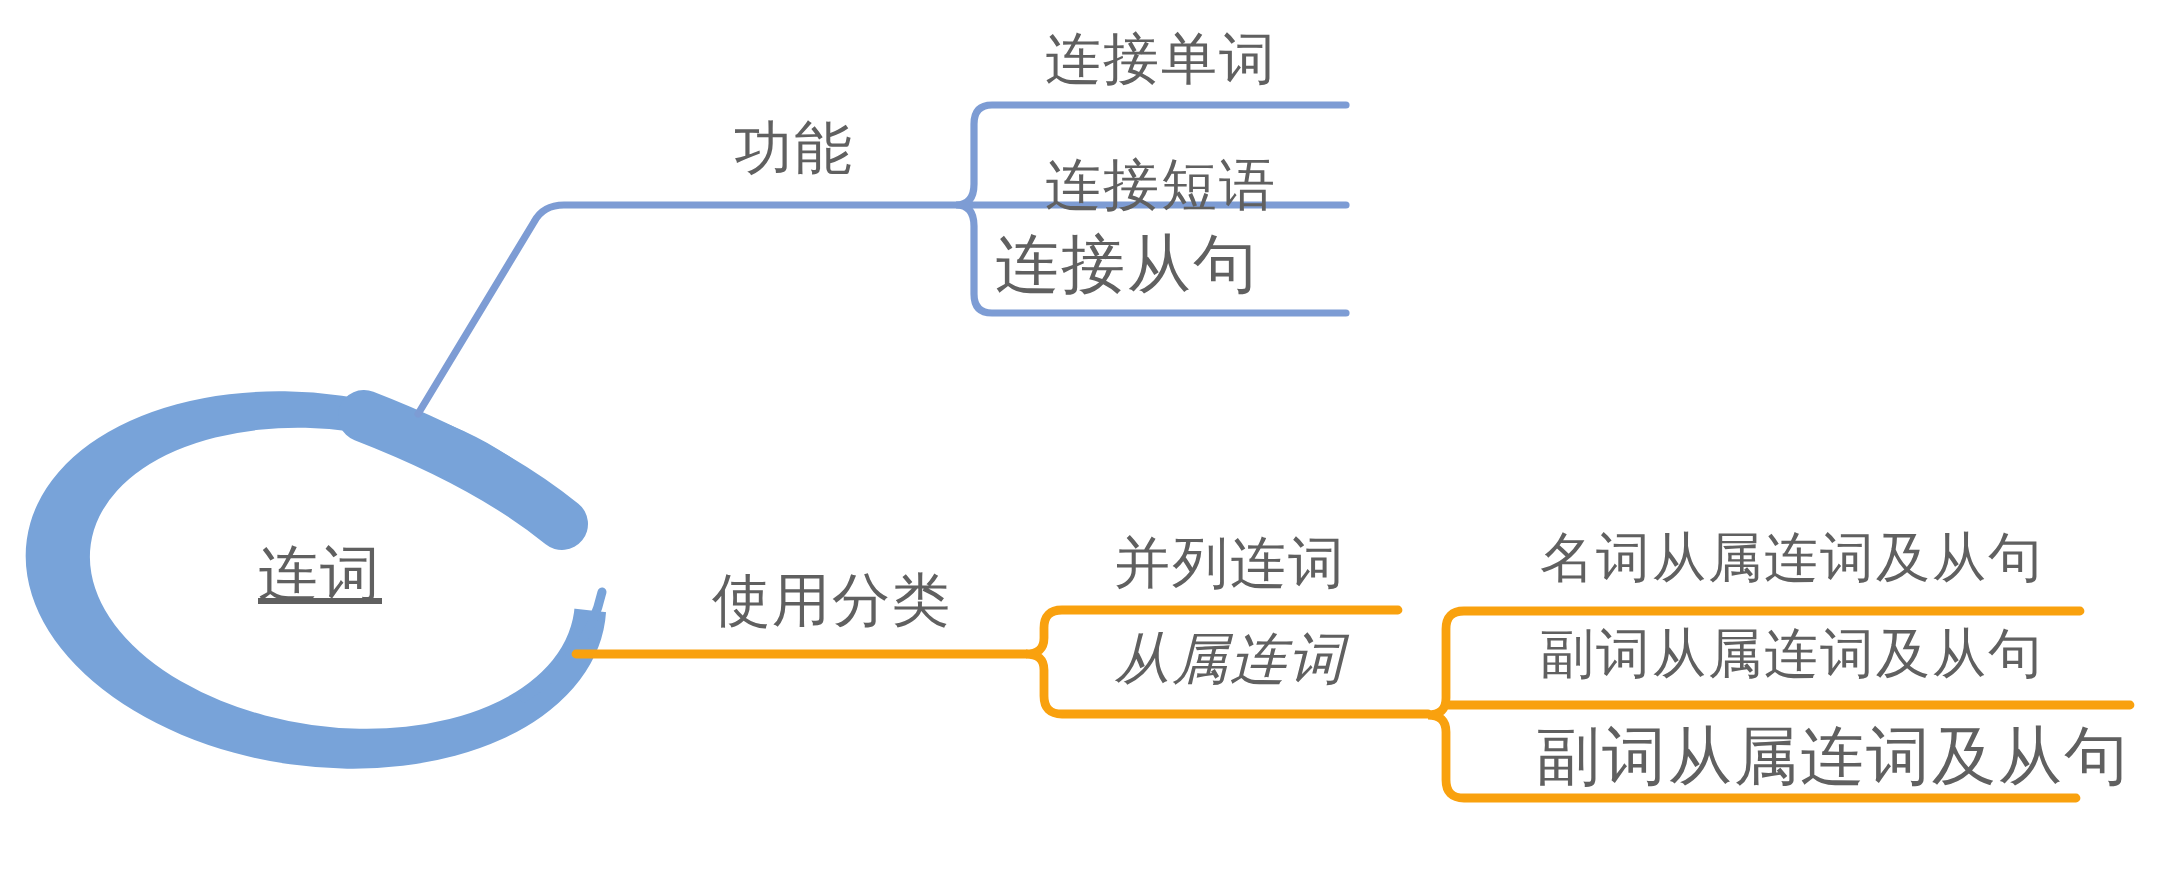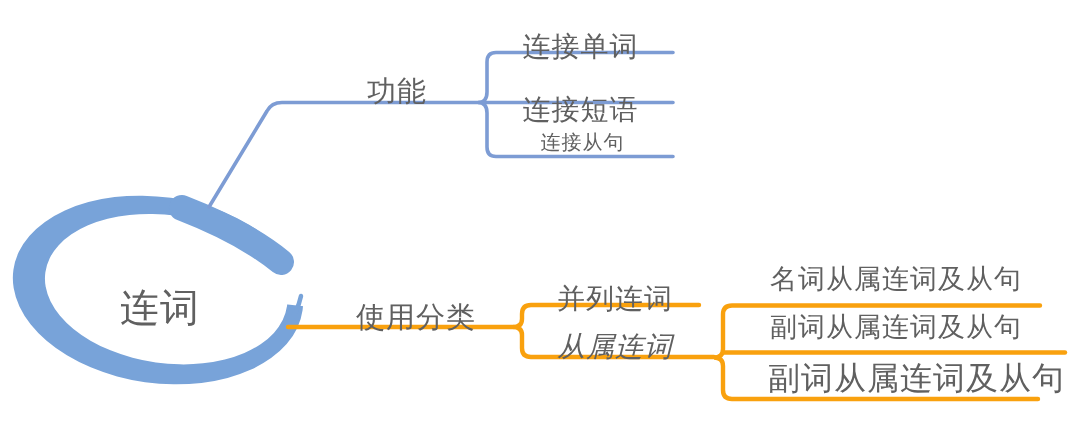--- a/index.html
+++ b/index.html
@@ -8,21 +8,21 @@
     background:var(--background,#fff);
     font-family:"Liberation Serif","DejaVu Serif",serif;
     overflow:hidden;
   }
   .stage svg { position:absolute; left:0; top:0; }
   .label {
     position:absolute; color:var(--text,#606060);
     white-space:nowrap; line-height:1.05; letter-spacing:1px;
     cursor:default;
   }
-  .center { text-align:center;margin-top:16px; }
+  .center { text-align:center; }
 </style>
 </head>
 <body>
 
 <div class="stage">
 
   <svg width="1080" height="446" viewBox="0 0 1080 446">
 
     <g transform="rotate(8 158 290)">
       <path fill-rule="evenodd" fill="var(--node_blue)" d="M12 290 a146 93 0 1 0 292 0 a146 93 0 1 0 -292 0 Z
@@ -44,27 +44,27 @@
 
     <path d="M699 305 H531 Q522 305 522 314 V319 Q522 327 513 327
              Q522 327 522 335 V348 Q522 357 531 357 H714" fill="none" stroke="var(--orange)" stroke-width="4.4" stroke-linecap="round"></path>
 
     <path d="M1040 305.5 H732 Q723 305.5 723 314.5 V349 Q723 357.5 714 357.5
              Q723 357.5 723 366 V390 Q723 399 732 399 H1038" fill="none" stroke="var(--orange)" stroke-width="4.4" stroke-linecap="round"></path>
 
     <path d="M723 352.5 H1065" fill="none" stroke="var(--orange)" stroke-width="4.4" stroke-linecap="round"></path>
   </svg>
 
-  <div class="label center" style="left:93px; top:272px; width:134px; font-size:39px;">连词</div>
+  <div class="label center" style="left:93px; top:272px; width:134px; font-size:30px;text-decoration:underline;">连词</div>
 
   <div class="label center" style="left:328px; top:60px; width:138px; font-size:29px;">功能</div>
 
   <div class="label center" style="left:487px; top:16px; width:187px; font-size:28px;">连接单词</div>
   <div class="label center" style="left:487px; top:79px; width:187px; font-size:28px;">连接短语</div>
-  <div class="label center" style="left:489px; top:116px; width:187px; font-size:20px;">连接从句</div>
+  <div class="label center" style="left:470px; top:116px; width:187px; font-size:32px;">连接从句</div>
 
   <div class="label center" style="left:332px; top:286px; width:168px; font-size:29px;">使用分类</div>
 
   <div class="label center" style="left:531px; top:268px; width:168px; font-size:28px;">并列连词</div>
   <div class="label center" style="left:531px; top:316px; width:168px; font-size:28px;font-style:italic;">从属连词</div>
 
   <div class="label" style="left:770px; top:265px; font-size:27px;">名词从属连词及从句</div>
   <div class="label" style="left:770px; top:313px; font-size:27px;">副词从属连词及从句</div>
   <div class="label" style="left:768px; top:362px; font-size:32px;">副词从属连词及从句</div>
 

